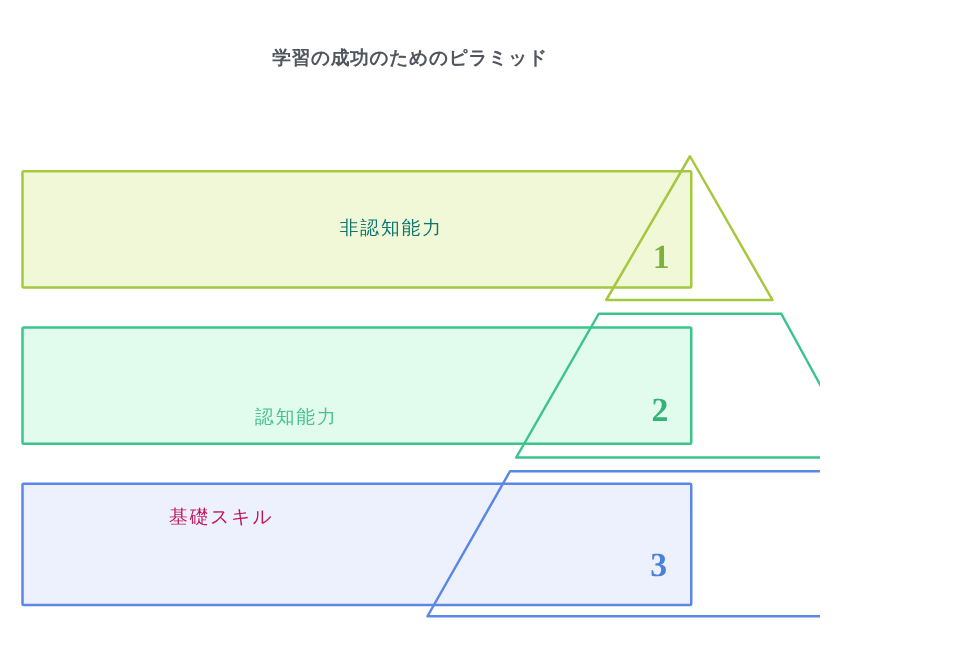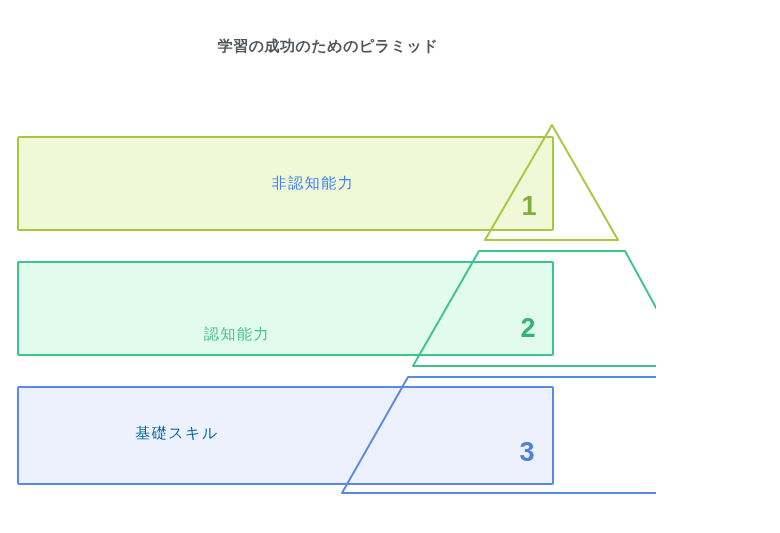--- a/index.html
+++ b/index.html
@@ -6,21 +6,21 @@
     margin: 0;
     padding: 0;
     background: #ffffff;
   }
   .canvas {
     position: relative;
     width: 656px;
     height: 533px;
     background: #ffffff;
     overflow: hidden;
-    font-family: Liberation Sans, sans-serif;
+    font-family: Liberation Serif, serif;
   }
   .title {
     position: absolute;
     left: 0;
     top: 37px;
     width: 100%;
     text-align: center;
     font-size: 15px;
     font-weight: bold;
     letter-spacing: 0.5px;
@@ -56,21 +56,21 @@
 
     <rect x="18" y="137" width="535" height="93" rx="1" stroke-width="2" fill="#f1f8d8" stroke="#a4c83e"></rect>
     <rect x="18" y="262" width="535" height="93" rx="1" stroke-width="2" fill="#e1fbed" stroke="#3cc48c"></rect>
     <rect x="18" y="387" width="535" height="97" rx="1" stroke-width="2" fill="#ecf1fd" stroke="#5b88e5"></rect>
 
     <polygon points="552,125 618,240 485,240" fill="none" stroke-width="2" stroke-linejoin="round" stroke="#a4c83e"></polygon>
     <polygon points="479,251 625,251 688,366 413,366" fill="none" stroke-width="2" stroke-linejoin="round" stroke="#3cc48c"></polygon>
     <polygon points="408,377 700,377 763,493 342,493" fill="none" stroke-width="2" stroke-linejoin="round" stroke="#5b88e5"></polygon>
   </svg>
 
-  <span class="band-label" style="left: 313px; top: 183px; color: #3b82f6;">非認知能力</span>
+  <span class="band-label" style="left: 313px; top: 183px; color: #0f766e;">非認知能力</span>
   <span class="band-label" style="left: 237px; top: 309px; color: rgb(72, 194, 142); margin-top: 25px;">認知能力</span>
-  <span class="band-label" style="left: 177px; top: 433px; color: #0369a1;">基礎スキル</span>
+  <span class="band-label" style="left: 177px; top: 414px; color: #be185d;">基礎スキル</span>
 
   <span class="band-rank" style="left: 529px; top: 206px; color: rgb(126, 177, 60);">1</span>
   <span class="band-rank" style="left: 528px; top: 328px; color: rgb(52, 178, 121);">2</span>
   <span class="band-rank" style="left: 527px; top: 452px; color: rgb(76, 128, 220);">3</span>
 
 </div>
 
 </body></html>

